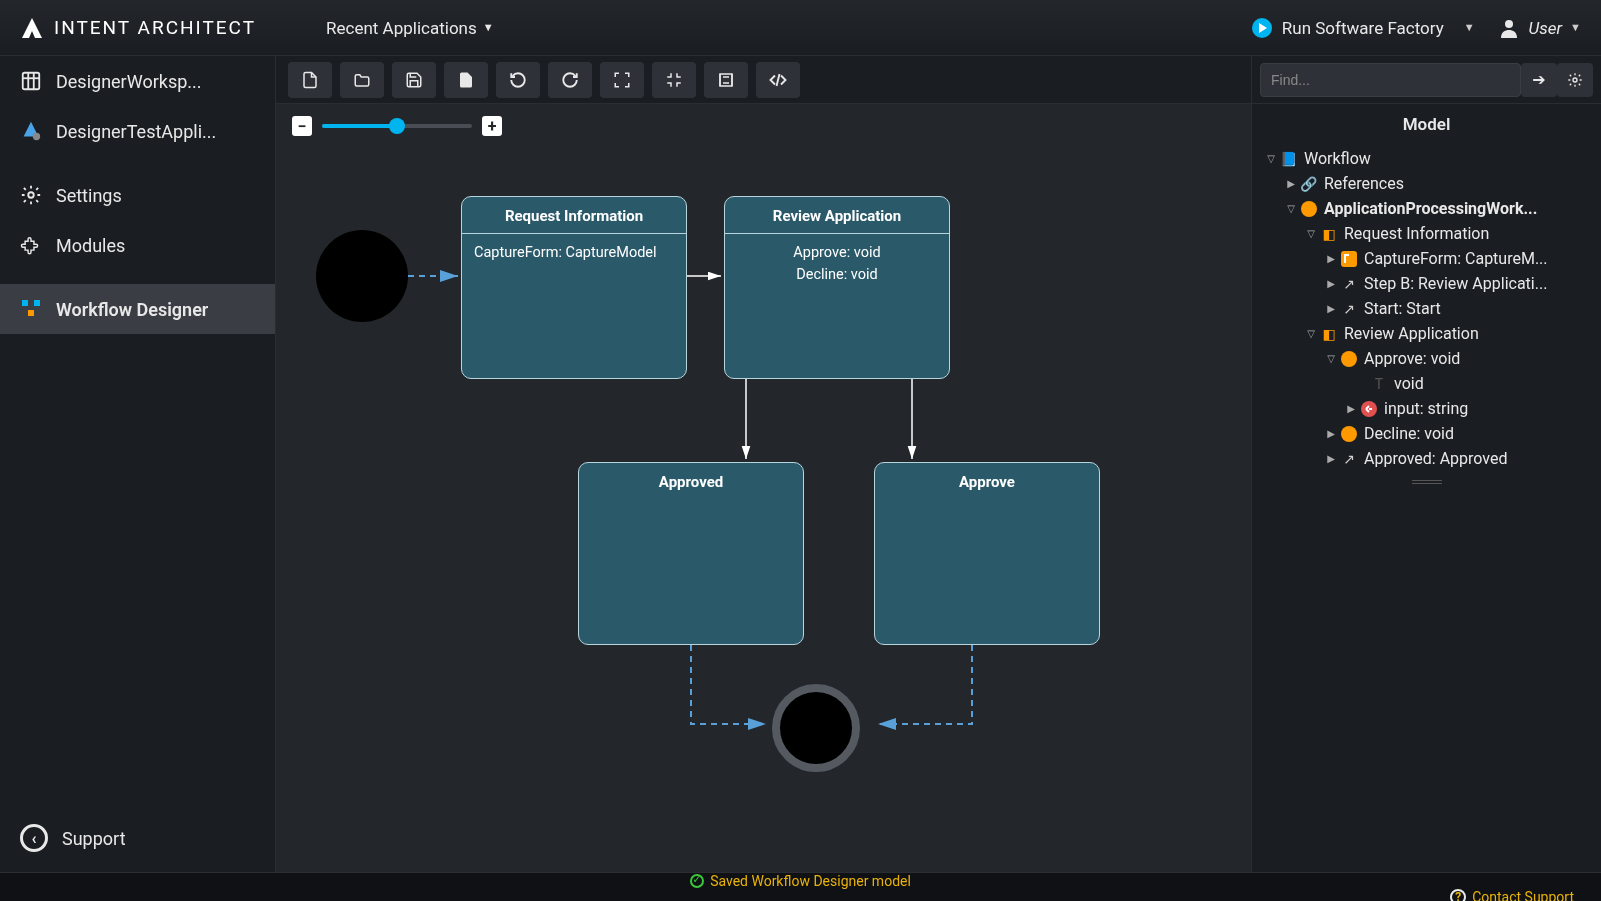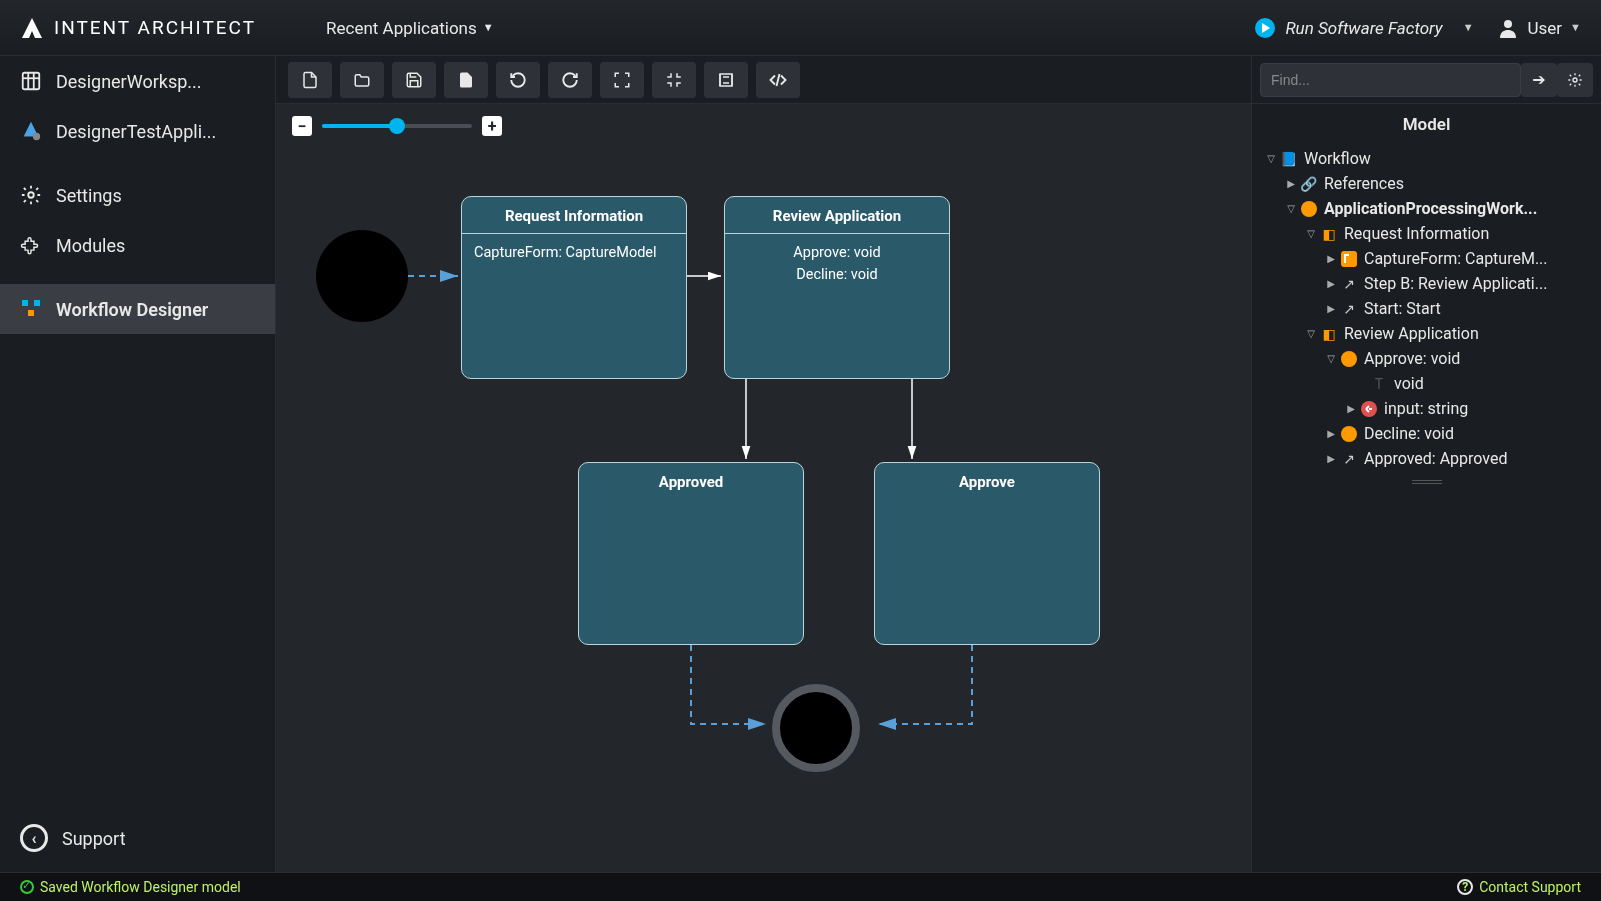--- a/index.html
+++ b/index.html
@@ -43,21 +43,20 @@
     margin-left: auto;
     display: flex;
     align-items: center;
     gap: 12px;
   }
   .run-factory {
     display: flex;
     align-items: center;
     font-size: 17px;
     cursor: pointer;
-    font-style: italic;
   }
   .play-icon {
     width: 20px; height: 20px;
     background: #00b4f0;
     border-radius: 50%;
     display: inline-flex;
     align-items: center;
     justify-content: center;
     margin-right: 10px;
   }
@@ -68,20 +67,21 @@
     border-bottom: 5px solid transparent;
     margin-left: 2px;
   }
   .caret-down { font-size: 11px; margin-left: 8px; color: #ccc; }
   .user-section {
     display: flex;
     align-items: center;
     font-size: 17px;
     cursor: pointer;
     margin-left: 10px;
+    font-style: italic;
   }
   .user-icon {
     width: 24px;
     height: 24px;
     margin-right: 8px;
     fill: #e8e8e8;
   }
 
   
   .body-area {
@@ -376,24 +376,25 @@
   }
   .dot-orange { width:16px; height:16px; background:#f90; border-radius:50%; display:inline-block;}
   .dot-link { color:#aaa; font-size:16px; }
 
   
   .status-bar {
     height: 29px;
     background: #0f1114;
     display: flex;
     align-items: center;
-    padding: 0 20px;
+    padding: 0 27px;
     font-size: 14px;
-    color: #bef264;
+    color: #eab308;
     border-top: 1px solid #2a2e33;
+    flex-direction: column;
   }
   .status-left {
     display: flex;
     align-items: center;
     gap: 6px;
   }
   .status-right {
     margin-left: auto;
     display: flex;
     align-items: center;

